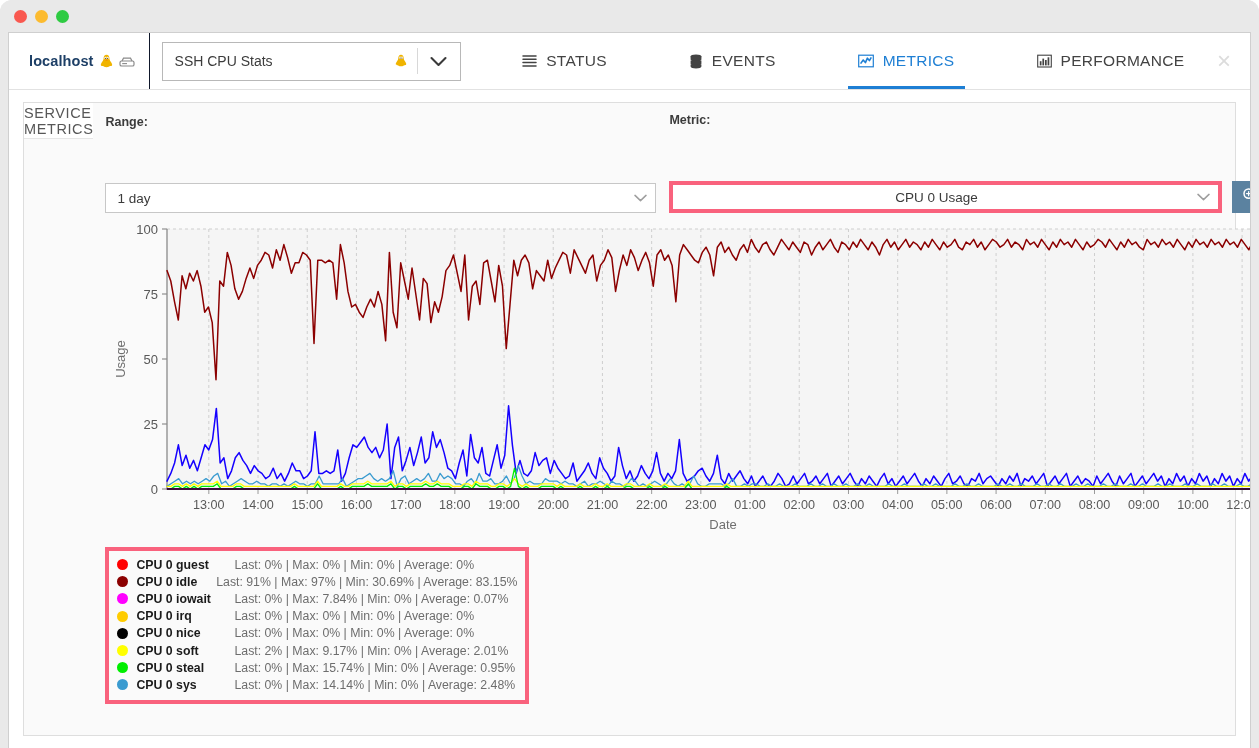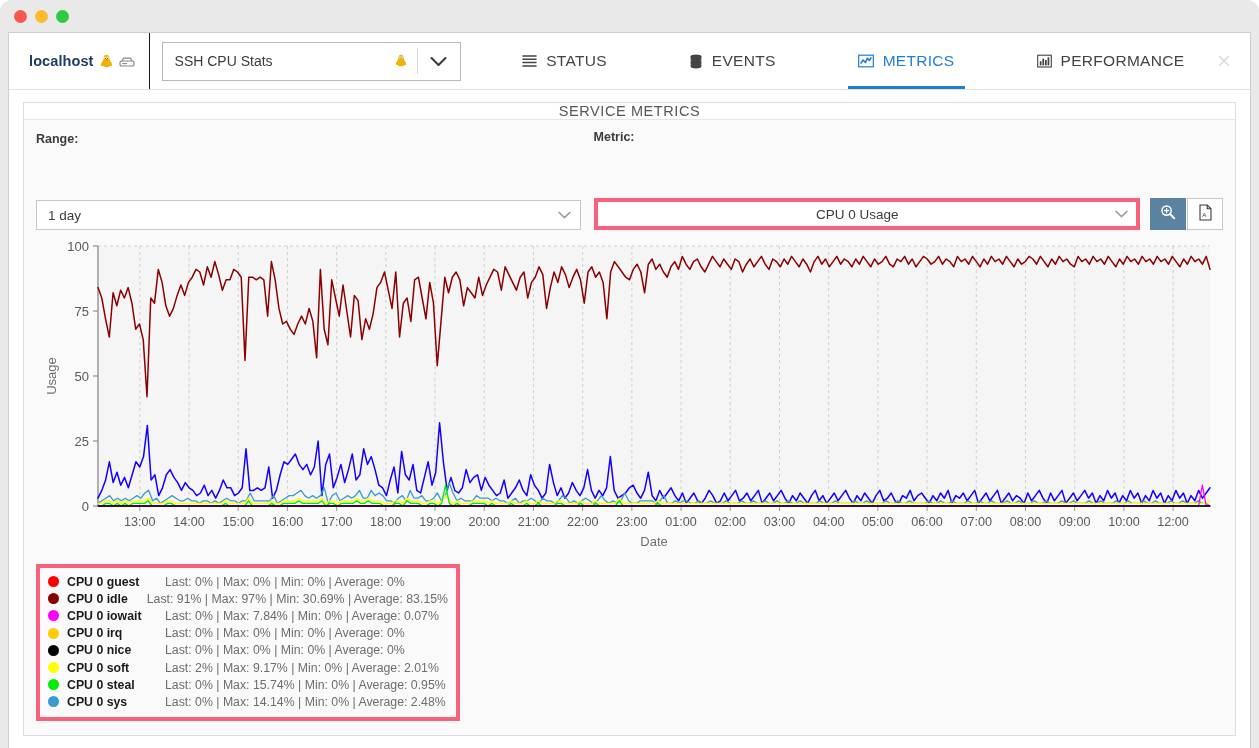--- a/index.html
+++ b/index.html
@@ -85,21 +85,21 @@
     width: 52px; height: 100%; display: flex;
     align-items: center; justify-content: center;
     color: #dcdcdc; font-size: 24px; cursor: pointer; line-height: 1;
     font-weight: 300;
   }
 
   
   .panel {
     margin: 12px 14px 0 14px; height: 634px;
     border: 1px solid #dedede; background: #fafafa;
-    display: flex; flex-direction: column;
+    display: flex; flex-direction: row;
   }
   .panel-head {
     height: 36px; background: #ffffff; border-bottom: 1px solid #e6e6e6;
     display: flex; align-items: center; justify-content: center;
     color: #575757; font-size: 14.5px; letter-spacing: .6px;
   }
   .panel-body { position: relative; flex: 1; padding: 10px 12px 0 12px; }
 
   
   .controls { display: flex; align-items: flex-end; gap: 0; }

